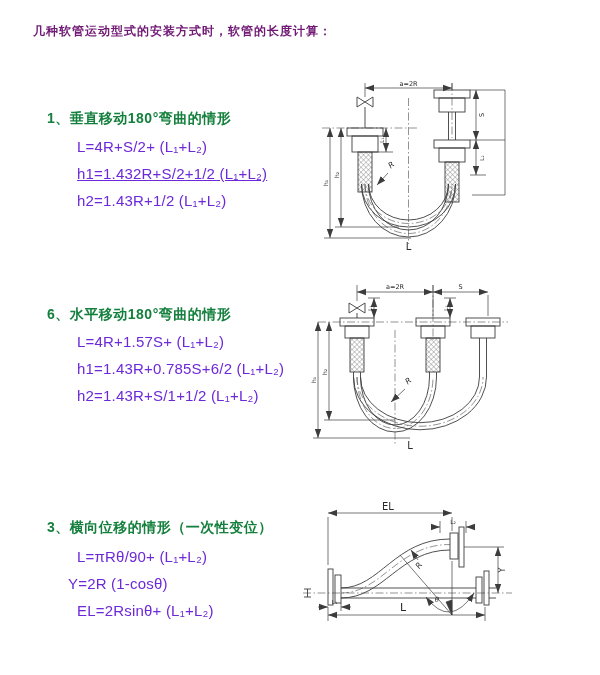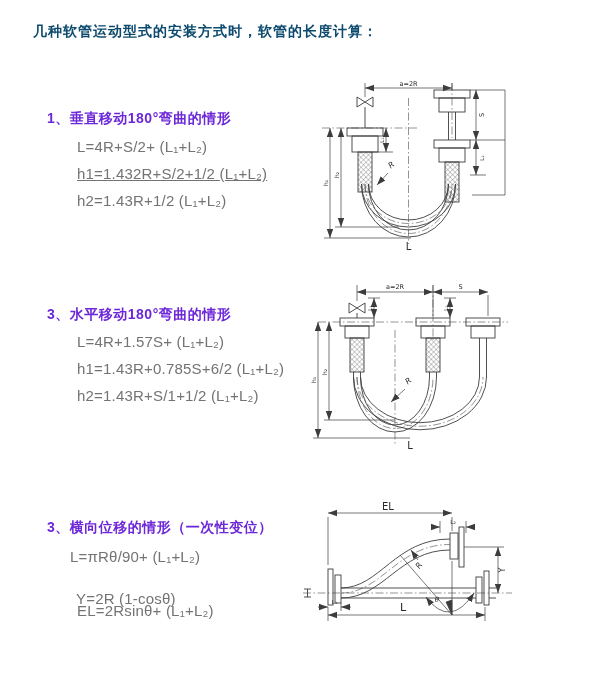--- a/index.html
+++ b/index.html
@@ -1,45 +1,45 @@
 <!DOCTYPE html>
 <html><head>
 <meta charset="utf-8">
 <style>
   html,body{margin:0;padding:0;}
   body{width:600px;height:675px;background:#ffffff;position:relative;overflow:hidden;
        font-family:"Liberation Sans","DejaVu Sans",sans-serif;color:#1f1f1f;}
   .abs{position:absolute;}
-  .doc-title{font-size:14px;font-weight:600;letter-spacing:1px;color:#0c4a6e;}
-  .sec-heading{font-size:14px;font-weight:600;letter-spacing:0.5px;color:#6d28d9;}
-  .formula{font-size:15px;color:#737373;letter-spacing:0.2px;}
+  .doc-title{font-size:12px;font-weight:600;letter-spacing:1px;color:#701a75;}
+  .sec-heading{font-size:14px;font-weight:600;letter-spacing:0.5px;color:#15803d;}
+  .formula{font-size:15px;color:#6d28d9;letter-spacing:0.2px;}
   svg{position:absolute;overflow:visible;}
   svg .pipe{stroke:#3c3c3c;stroke-width:0.9;fill:none;}
   svg .dim{stroke:#3c3c3c;stroke-width:0.7;fill:none;}
   svg .cl{stroke:#4a4a4a;stroke-width:0.6;fill:none;stroke-dasharray:8 2.5 1.5 2.5;}
   svg text{fill:#2a2a2a;font-family:"DejaVu Sans","Liberation Sans",sans-serif;}
 </style>
 </head>
 <body>
 
 <div class="abs doc-title" style="left:33px;top:23px;">几种软管运动型式的安装方式时，软管的长度计算：</div>
 
 <div class="abs sec-heading" style="left:47px;top:110px;">1、垂直移动180°弯曲的情形</div>
 <div class="abs formula" style="left:77px;top:138px;">L=4R+S/2+ (L₁+L₂)</div>
 <div class="abs formula" style="left:77px;top:165px;text-decoration:underline;">h1=1.432R+S/2+1/2 (L₁+L₂)</div>
 <div class="abs formula" style="left:77px;top:192px;text-align:center;">h2=1.43R+1/2 (L₁+L₂)</div>
 
-<div class="abs sec-heading" style="left:47px;top:306px;">3、水平移动180°弯曲的情形</div>
+<div class="abs sec-heading" style="left:47px;top:306px;">6、水平移动180°弯曲的情形</div>
 <div class="abs formula" style="left:77px;top:333px;">L=4R+1.57S+ (L₁+L₂)</div>
 <div class="abs formula" style="left:77px;top:360px;">h1=1.43R+0.785S+6/2 (L₁+L₂)</div>
 <div class="abs formula" style="left:77px;top:387px;">h2=1.43R+S/1+1/2 (L₁+L₂)</div>
 
 <div class="abs sec-heading" style="left:47px;top:519px;">3、横向位移的情形（一次性变位）</div>
-<div class="abs formula" style="left:70px;top:548px;">L=πRθ/90+ (L₁+L₂)</div>
-<div class="abs formula" style="left:76px;top:575px;margin-top:15px;">Y=2R (1-cosθ)</div>
+<div class="abs formula" style="left:77px;top:548px;">L=πRθ/90+ (L₁+L₂)</div>
+<div class="abs formula" style="left:68px;top:575px;">Y=2R (1-cosθ)</div>
 <div class="abs formula" style="left:77px;top:602px;">EL=2Rsinθ+ (L₁+L₂)</div>
 
 <svg style="left:314px;top:80px;" width="280" height="172" viewBox="0 0 280 172">
   <defs>
     <marker id="m1" markerWidth="10" markerHeight="8" refX="9" refY="4" orient="auto-start-reverse" markerUnits="userSpaceOnUse">
       <path d="M0,0.8 L9,4 L0,7.2 Z" fill="#3c3c3c"></path>
     </marker>
     <pattern id="b1" width="3.5" height="3.5" patternUnits="userSpaceOnUse" patternTransform="rotate(45)">
       <line x1="0" y1="0" x2="0" y2="3.5" stroke="#5a5a5a" stroke-width="0.6"></line>
       <line x1="0" y1="0" x2="3.5" y2="0" stroke="#5a5a5a" stroke-width="0.6"></line>

